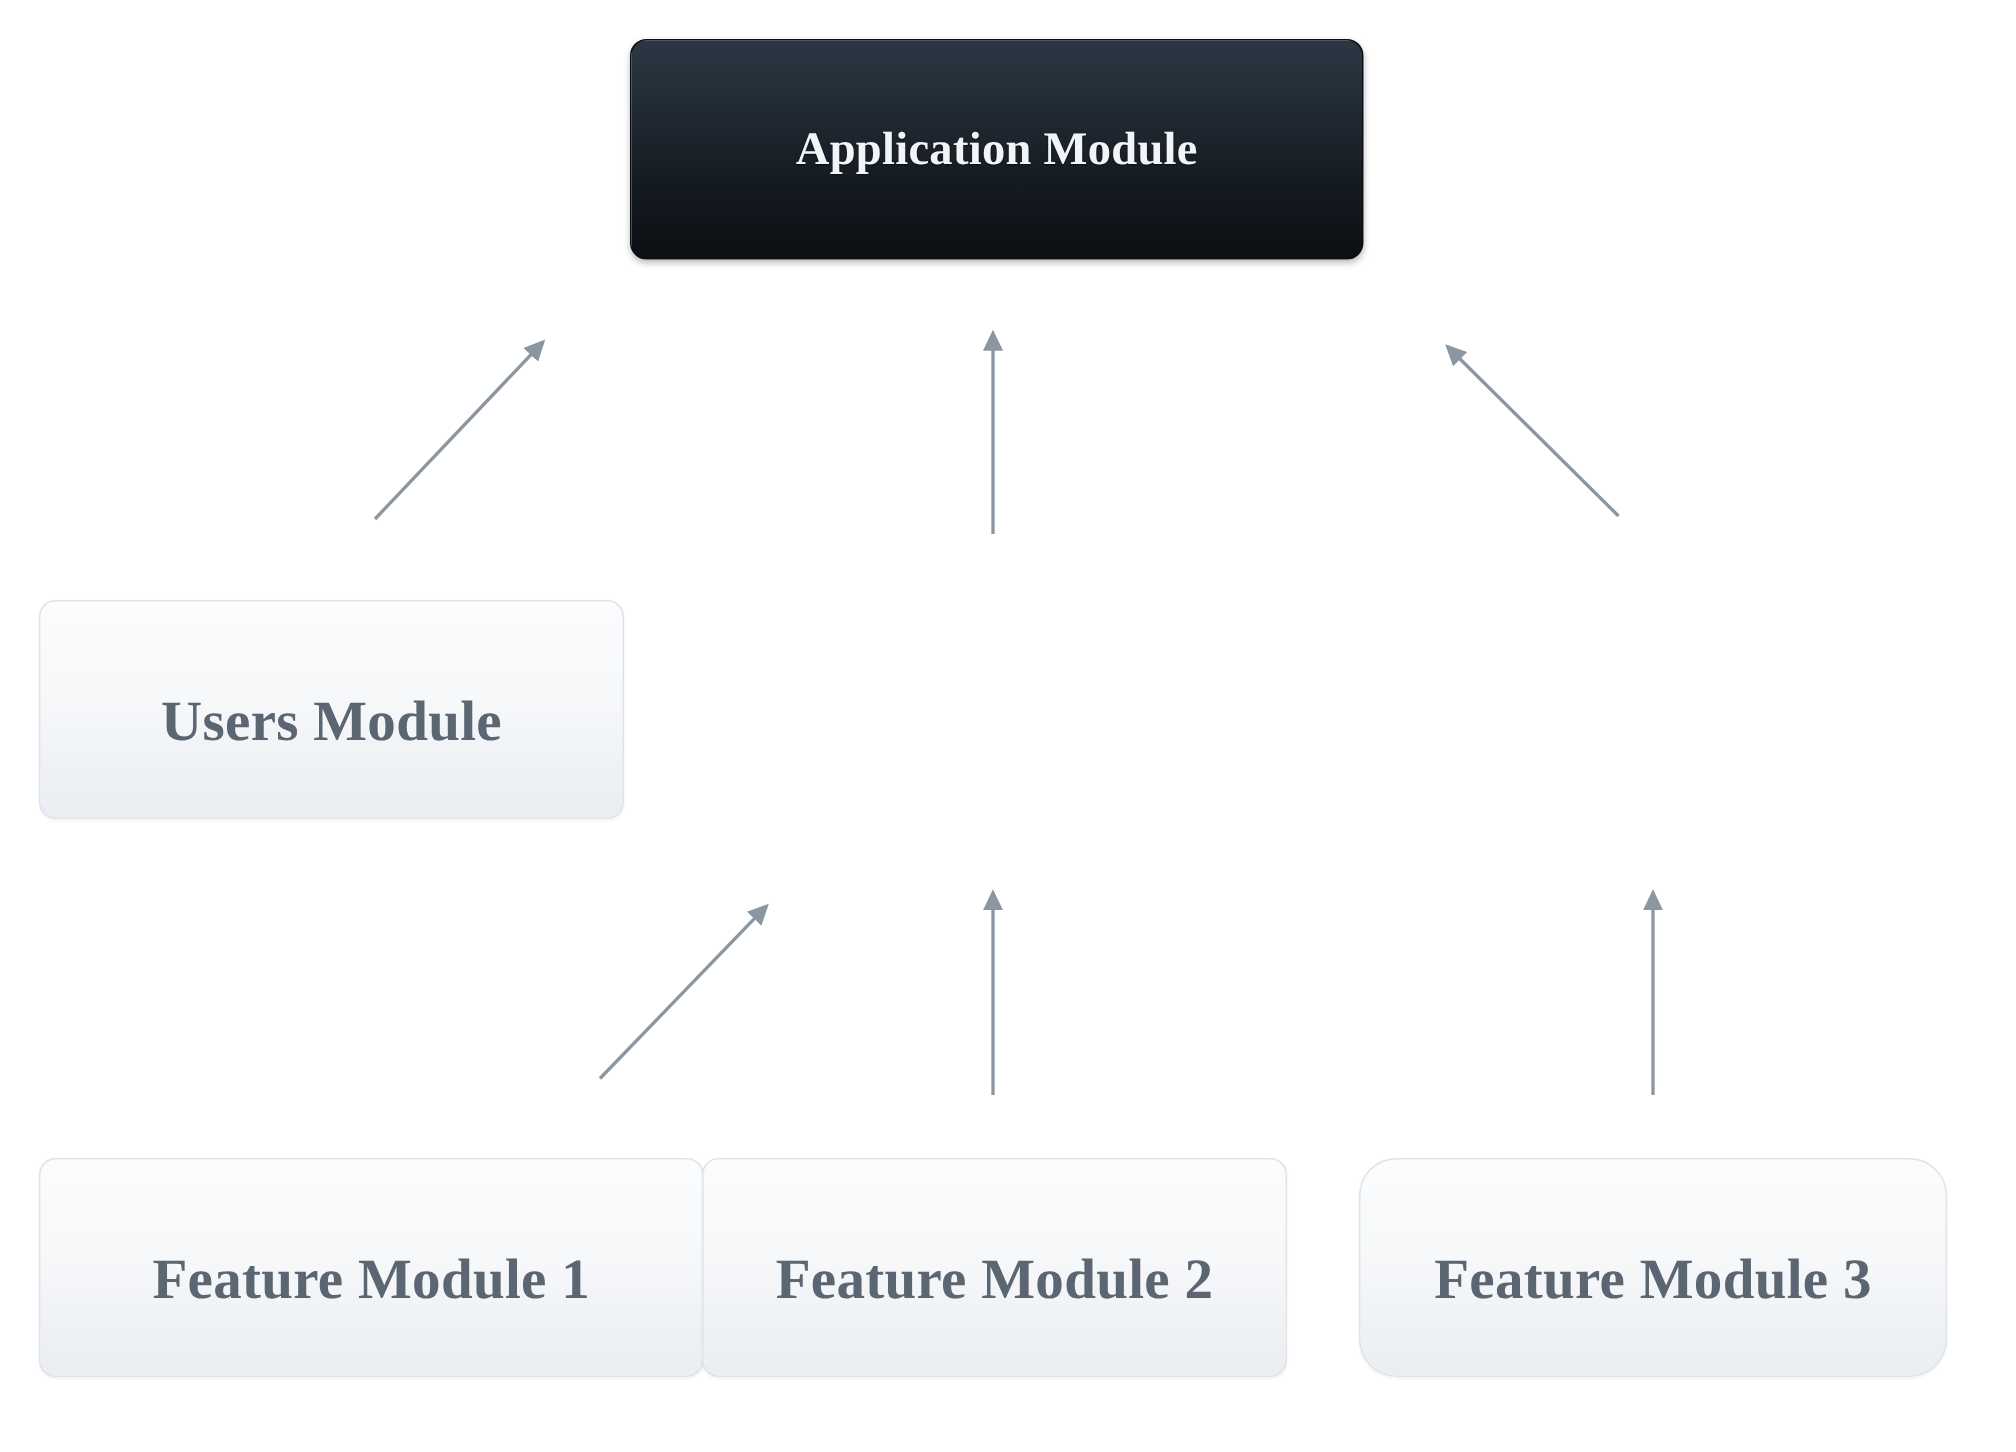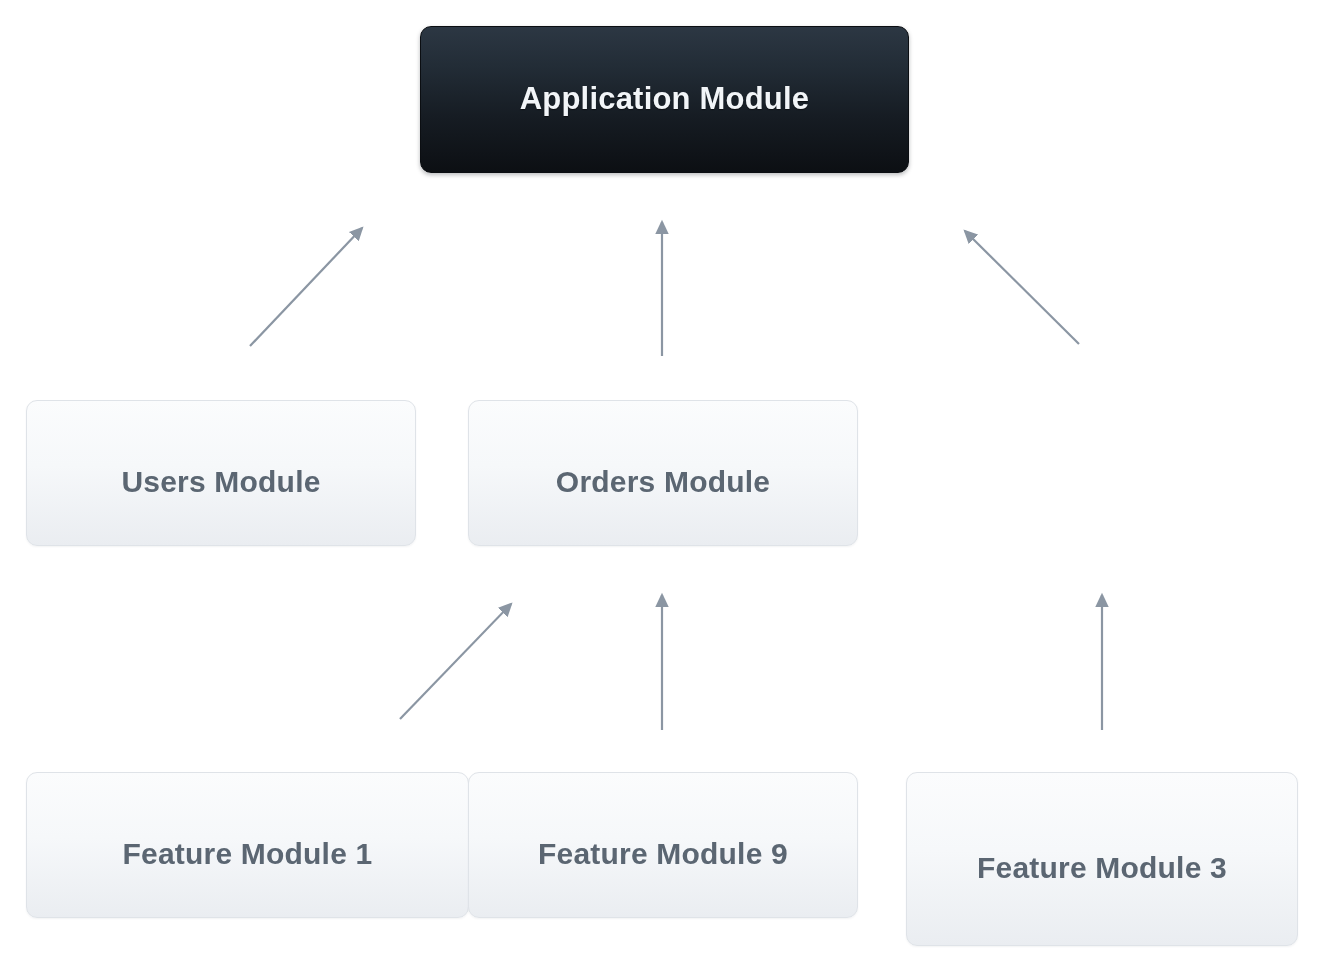--- a/index.html
+++ b/index.html
@@ -26,20 +26,21 @@
     pointer-events: none;
   }
   .node {
     position: absolute;
     box-sizing: border-box;
     display: flex;
     align-items: center;
     justify-content: center;
     border-radius: 11px;
     text-align: center;
+    font-family: Liberation Serif, serif;
   }
   .node-label {
     font-weight: bold;
     letter-spacing: 0.2px;
     line-height: 1.1;
     white-space: nowrap;
   }
 
   
   .node--root {
@@ -54,21 +55,21 @@
   }
 
   
   .node--light {
     background: linear-gradient(180deg, #fbfcfd 0%, #f6f8fa 45%, #eaedf1 100%);
     border: 1px solid #dfe3e8;
     box-shadow: 0 1px 2px rgba(40, 50, 62, 0.06);
   }
   .node--light .node-label {
     color: #5b6672;
-    font-size: 30px;
+    font-size: 38px;
     margin-top: 17px;
   }
 </style>
 </head>
 <body>
 
 <div id="diagram-canvas">
 
   <svg class="arrow-layer" viewBox="0 0 1344 968" width="1344" height="968" xmlns="http://www.w3.org/2000/svg">
     <defs>
@@ -87,30 +88,27 @@
   </svg>
 
   <div class="node node--root" style="left: 420px; top: 26px; width: 489px; height: 147px;">
     <span class="node-label">Application Module</span>
   </div>
 
   <div class="node node--light" style="left: 26px; top: 400px; width: 390px; height: 146px;">
     <span class="node-label">Users Module</span>
   </div>
 
-  <div class="node node--light" style="left: 468px; top: 400px; width: 390px; height: 146px;">
-    <span class="node-label">Orders Module</span>
-  </div>
 
 
   <div class="node node--light" style="left: 26px; top: 772px; width: 443px; height: 146px;">
     <span class="node-label">Feature Module 1</span>
   </div>
 
   <div class="node node--light" style="left: 468px; top: 772px; width: 390px; height: 146px;">
-    <span class="node-label">Feature Module 9</span>
+    <span class="node-label">Feature Module 2</span>
   </div>
 
-  <div class="node node--light" style="left: 906px; top: 772px; width: 392px; height: 174px;">
+  <div class="node node--light" style="left: 906px; top: 772px; width: 392px; height: 146px; border-radius: 25px;">
     <span class="node-label">Feature Module 3</span>
   </div>
 
 </div>
 
 </body></html>

